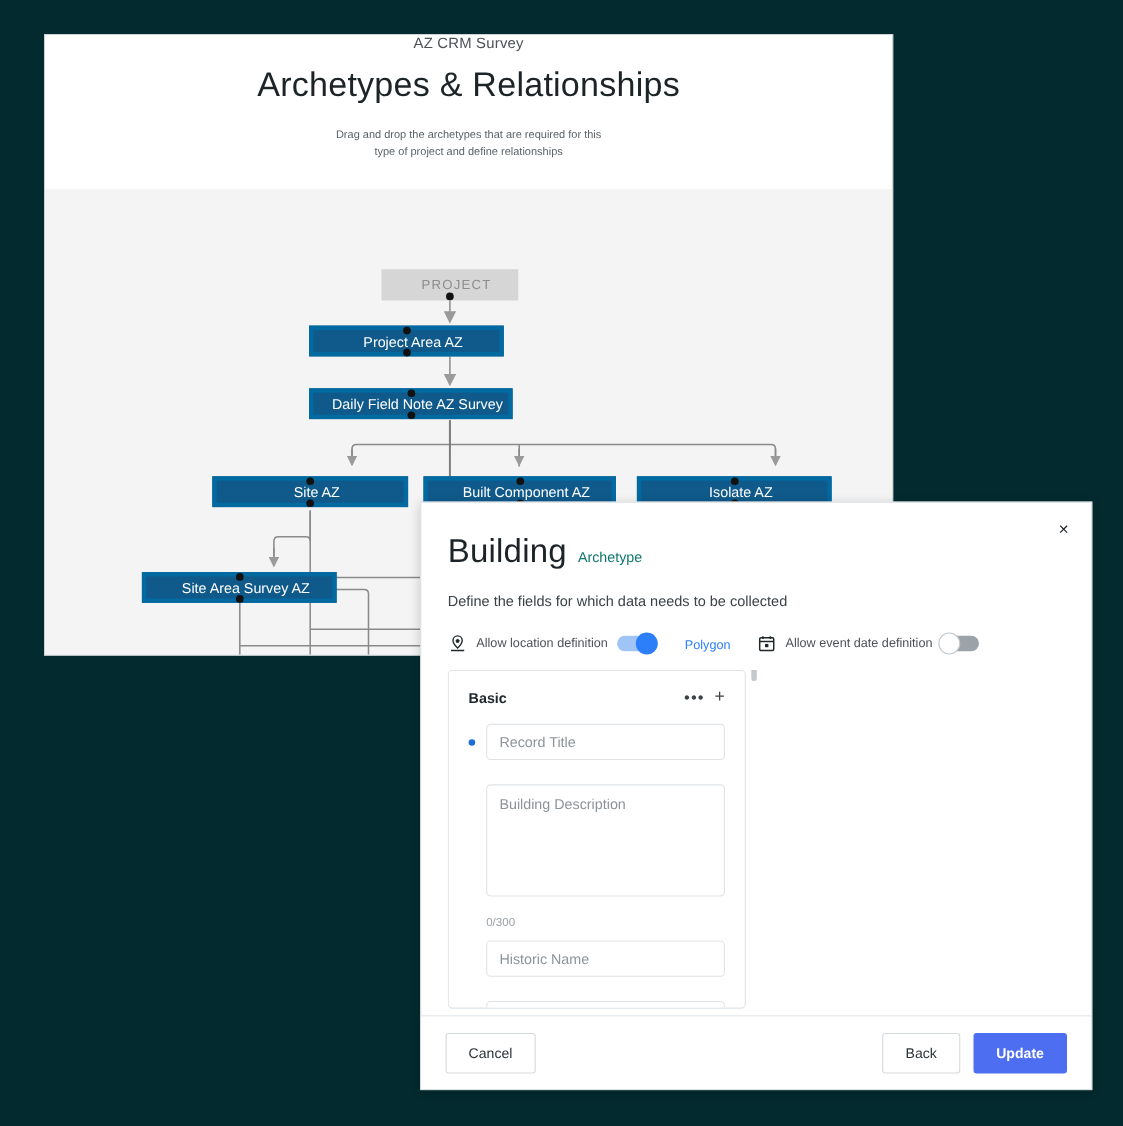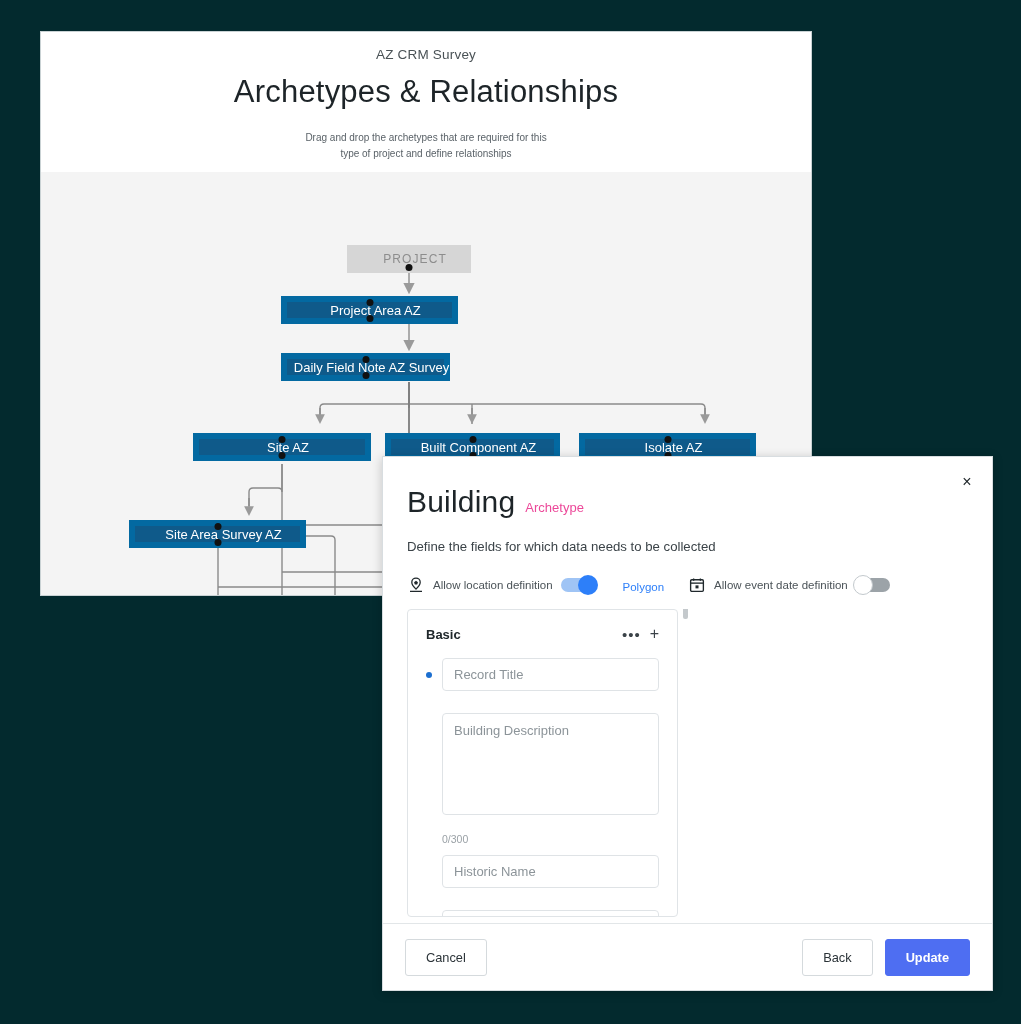--- a/index.html
+++ b/index.html
@@ -18,21 +18,20 @@
     left: 40px; top: 31px;
     width: 772px; height: 565px;
     background: #ffffff;
     border: 1px solid #c9d2d4;
     overflow: hidden;
   }
   #diagram-header {
     height: 140px;
     background: #ffffff;
     text-align: center;
-    padding-top: 15px;
   }
   #survey-eyebrow {
     font-size: 13.5px;
     color: #4a5256;
     letter-spacing: .2px;
   }
   #diagram-title {
     font-size: 31px;
     color: #1d2428;
     font-weight: 400;
@@ -55,21 +54,21 @@
   #diagram-canvas svg { position: absolute; left: 0; top: 0; }
 
   .node {
     position: absolute;
     display: flex;
     align-items: center;
     justify-content: center;
     font-size: 13px;
     color: #ffffff;
     background: #0f5a8a;
-    border: 6px solid #0369a1;
+    border: 4px solid #0369a1;
     height: 28px;
     white-space: nowrap;
     user-select: none;
     padding-left: 12px;
   }
   .node.disabled {
     background: #d6d6d6;
     color: #8d8d8d;
     border-color: #d6d6d6;
     letter-spacing: 1.1px;
@@ -110,21 +109,21 @@
   }
   #modal-body {
     flex: 1;
     position: relative;
     overflow: hidden;
     border-bottom: 1px solid #e2e6e8;
   }
   #modal-head { padding: 28px 24px 0 24px; }
   #archetype-row { display: flex; align-items: baseline; gap: 10px; }
   #archetype-name { font-size: 30px; color: #1d2428; font-weight: 400; letter-spacing: .2px; }
-  #archetype-kind { font-size: 13px; color: #ec4899; }
+  #archetype-kind { font-size: 13px; color: #0f766e; }
   #modal-desc { font-size: 13.2px; color: #3b4348; margin-top: 20px; }
 
   #toggle-row {
     display: flex;
     align-items: flex-start;
     margin-top: 22px;
     gap: 0;
   }
   .toggle-item { display: flex; flex-direction: row; }
   .toggle-line { display: flex; align-items: center; gap: 8px; }
@@ -306,21 +305,21 @@
       <span>PROJECT</span>
       <i class="nub bot"></i>
     </div>
 
     <div class="node" style="left:240px; top:124px; width:177px;">
       <span>Project Area AZ</span>
       <i class="nub top"></i>
       <i class="nub bot"></i>
     </div>
 
-    <div class="node" style="left:240px; top:181px; width:169px;">
+    <div class="node" style="left:240px; top:181px; width:185px;">
       <span>Daily Field Note AZ Survey</span>
       <i class="nub top"></i>
       <i class="nub bot"></i>
     </div>
 
     <div class="node" style="left:152px; top:261px; width:178px;">
       <span>Site AZ</span>
       <i class="nub top"></i>
       <i class="nub bot"></i>
     </div>

